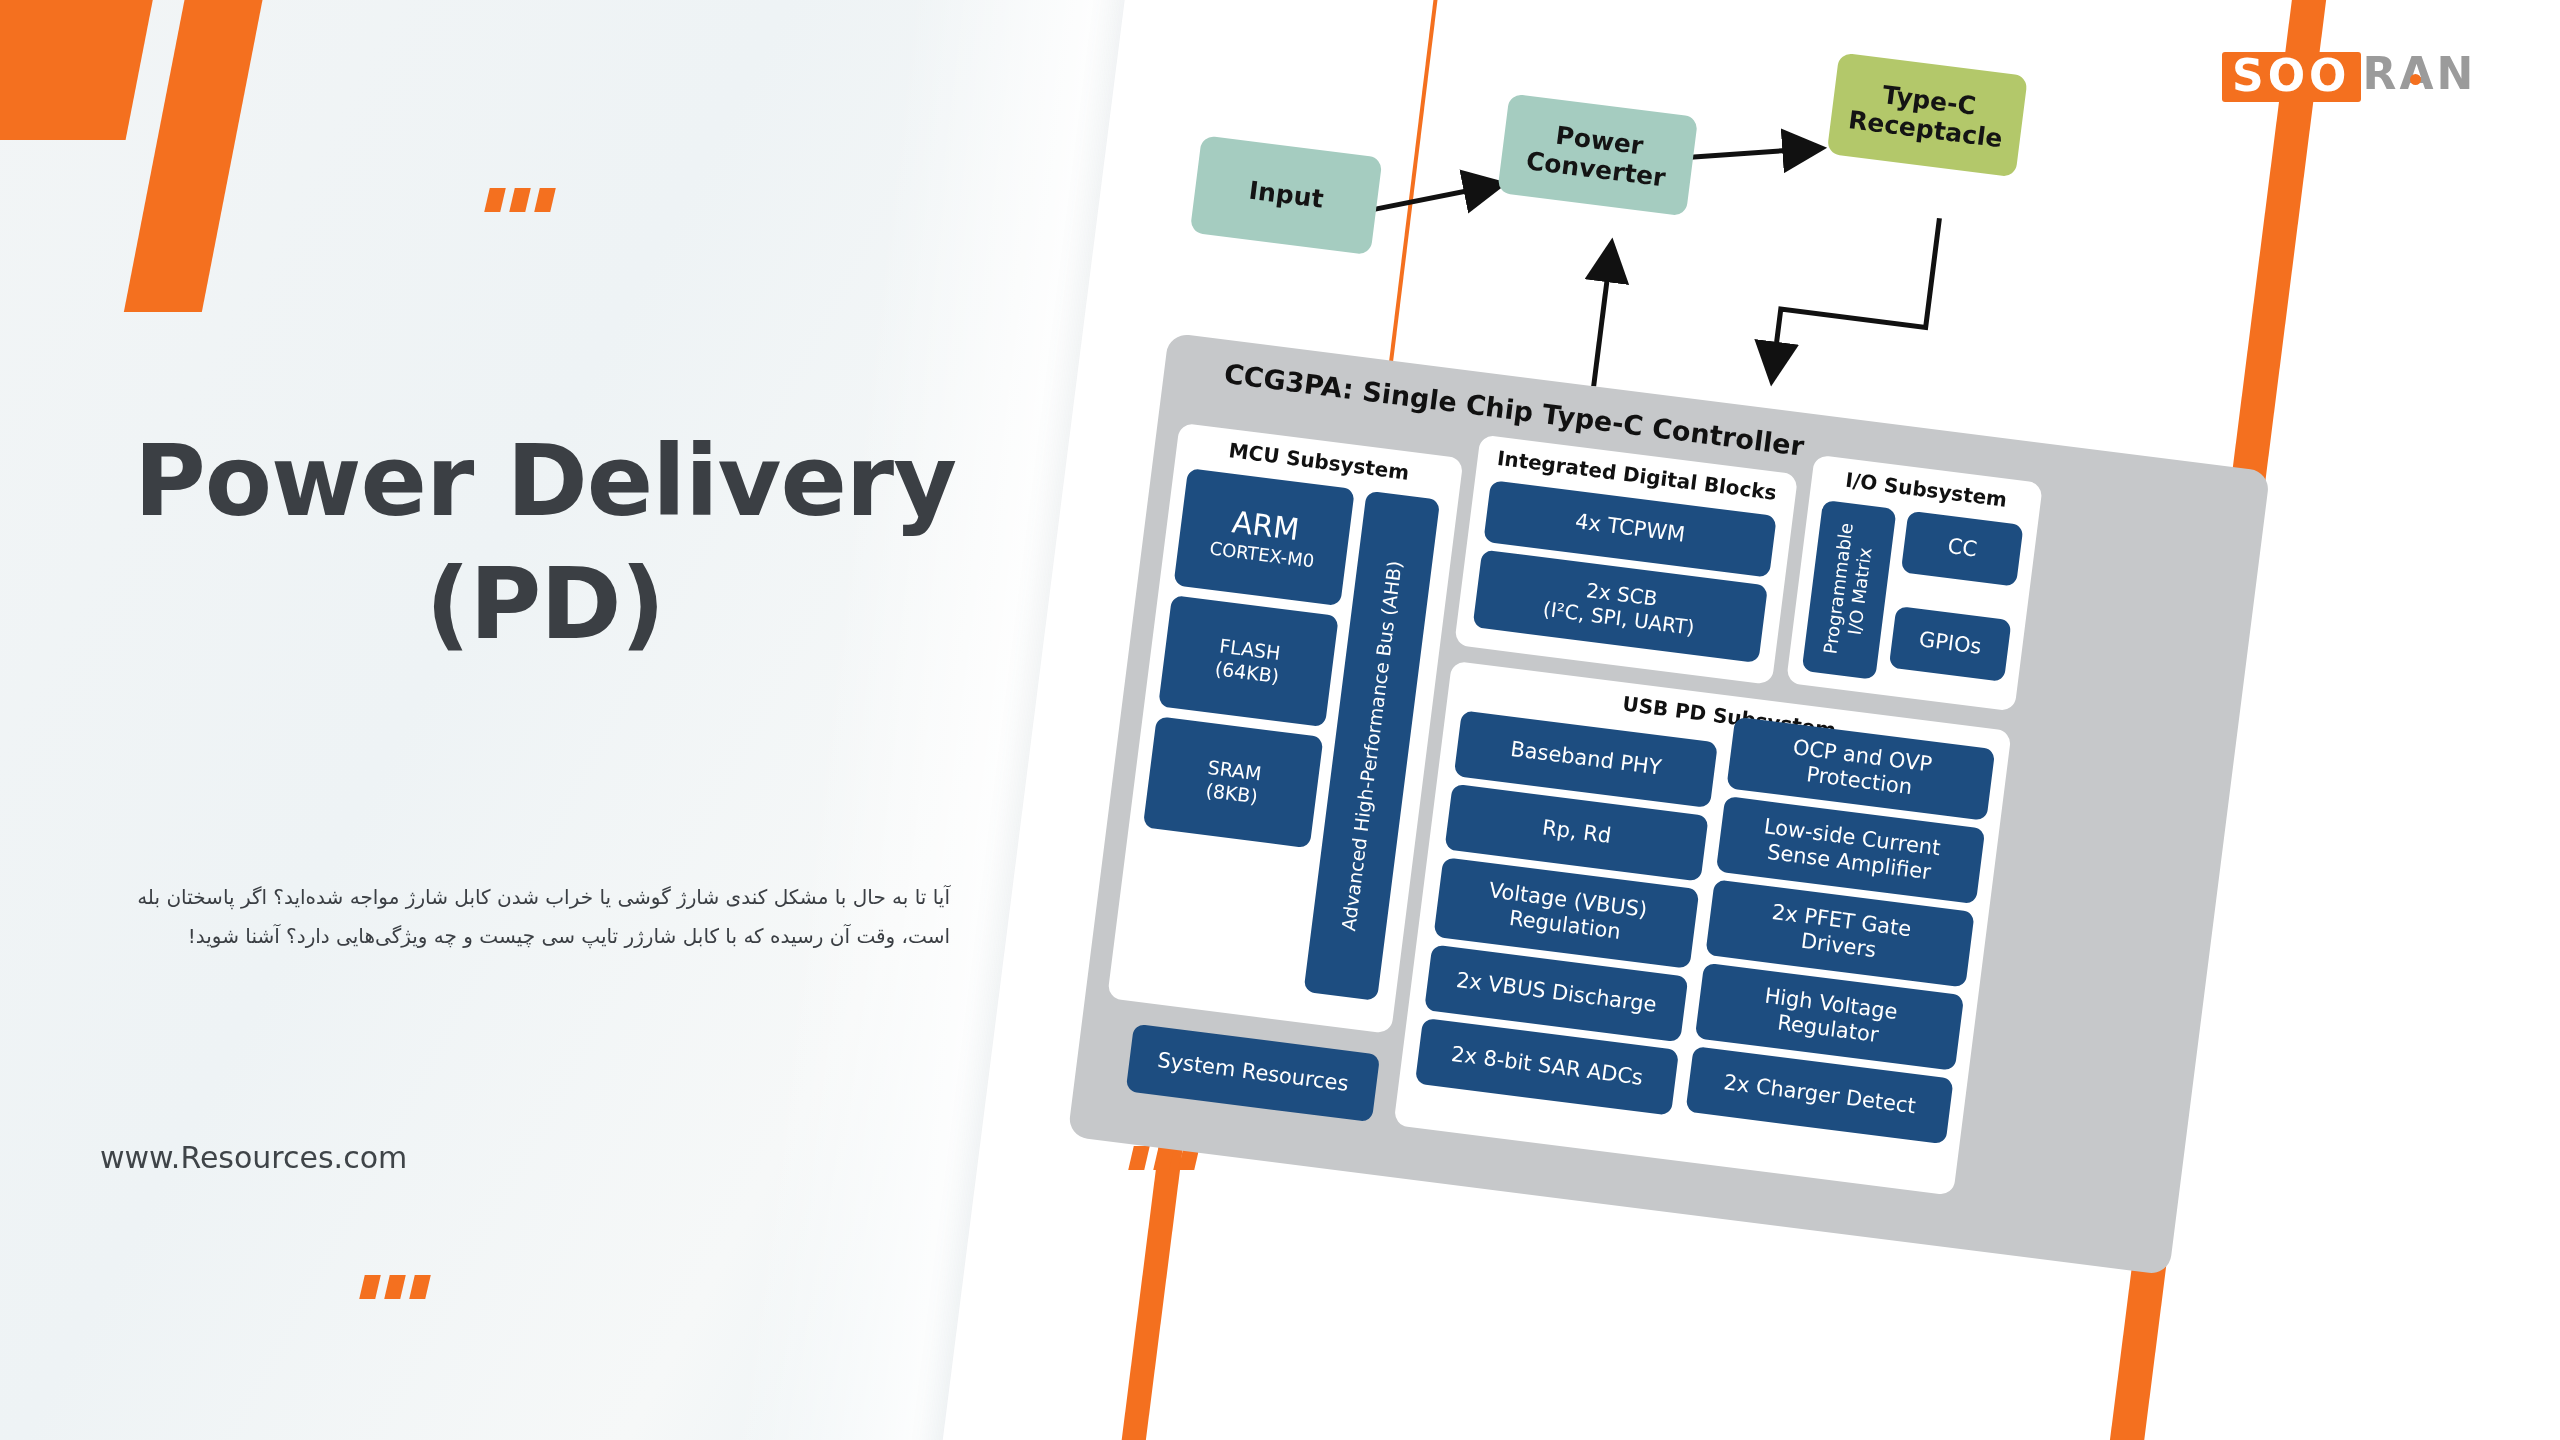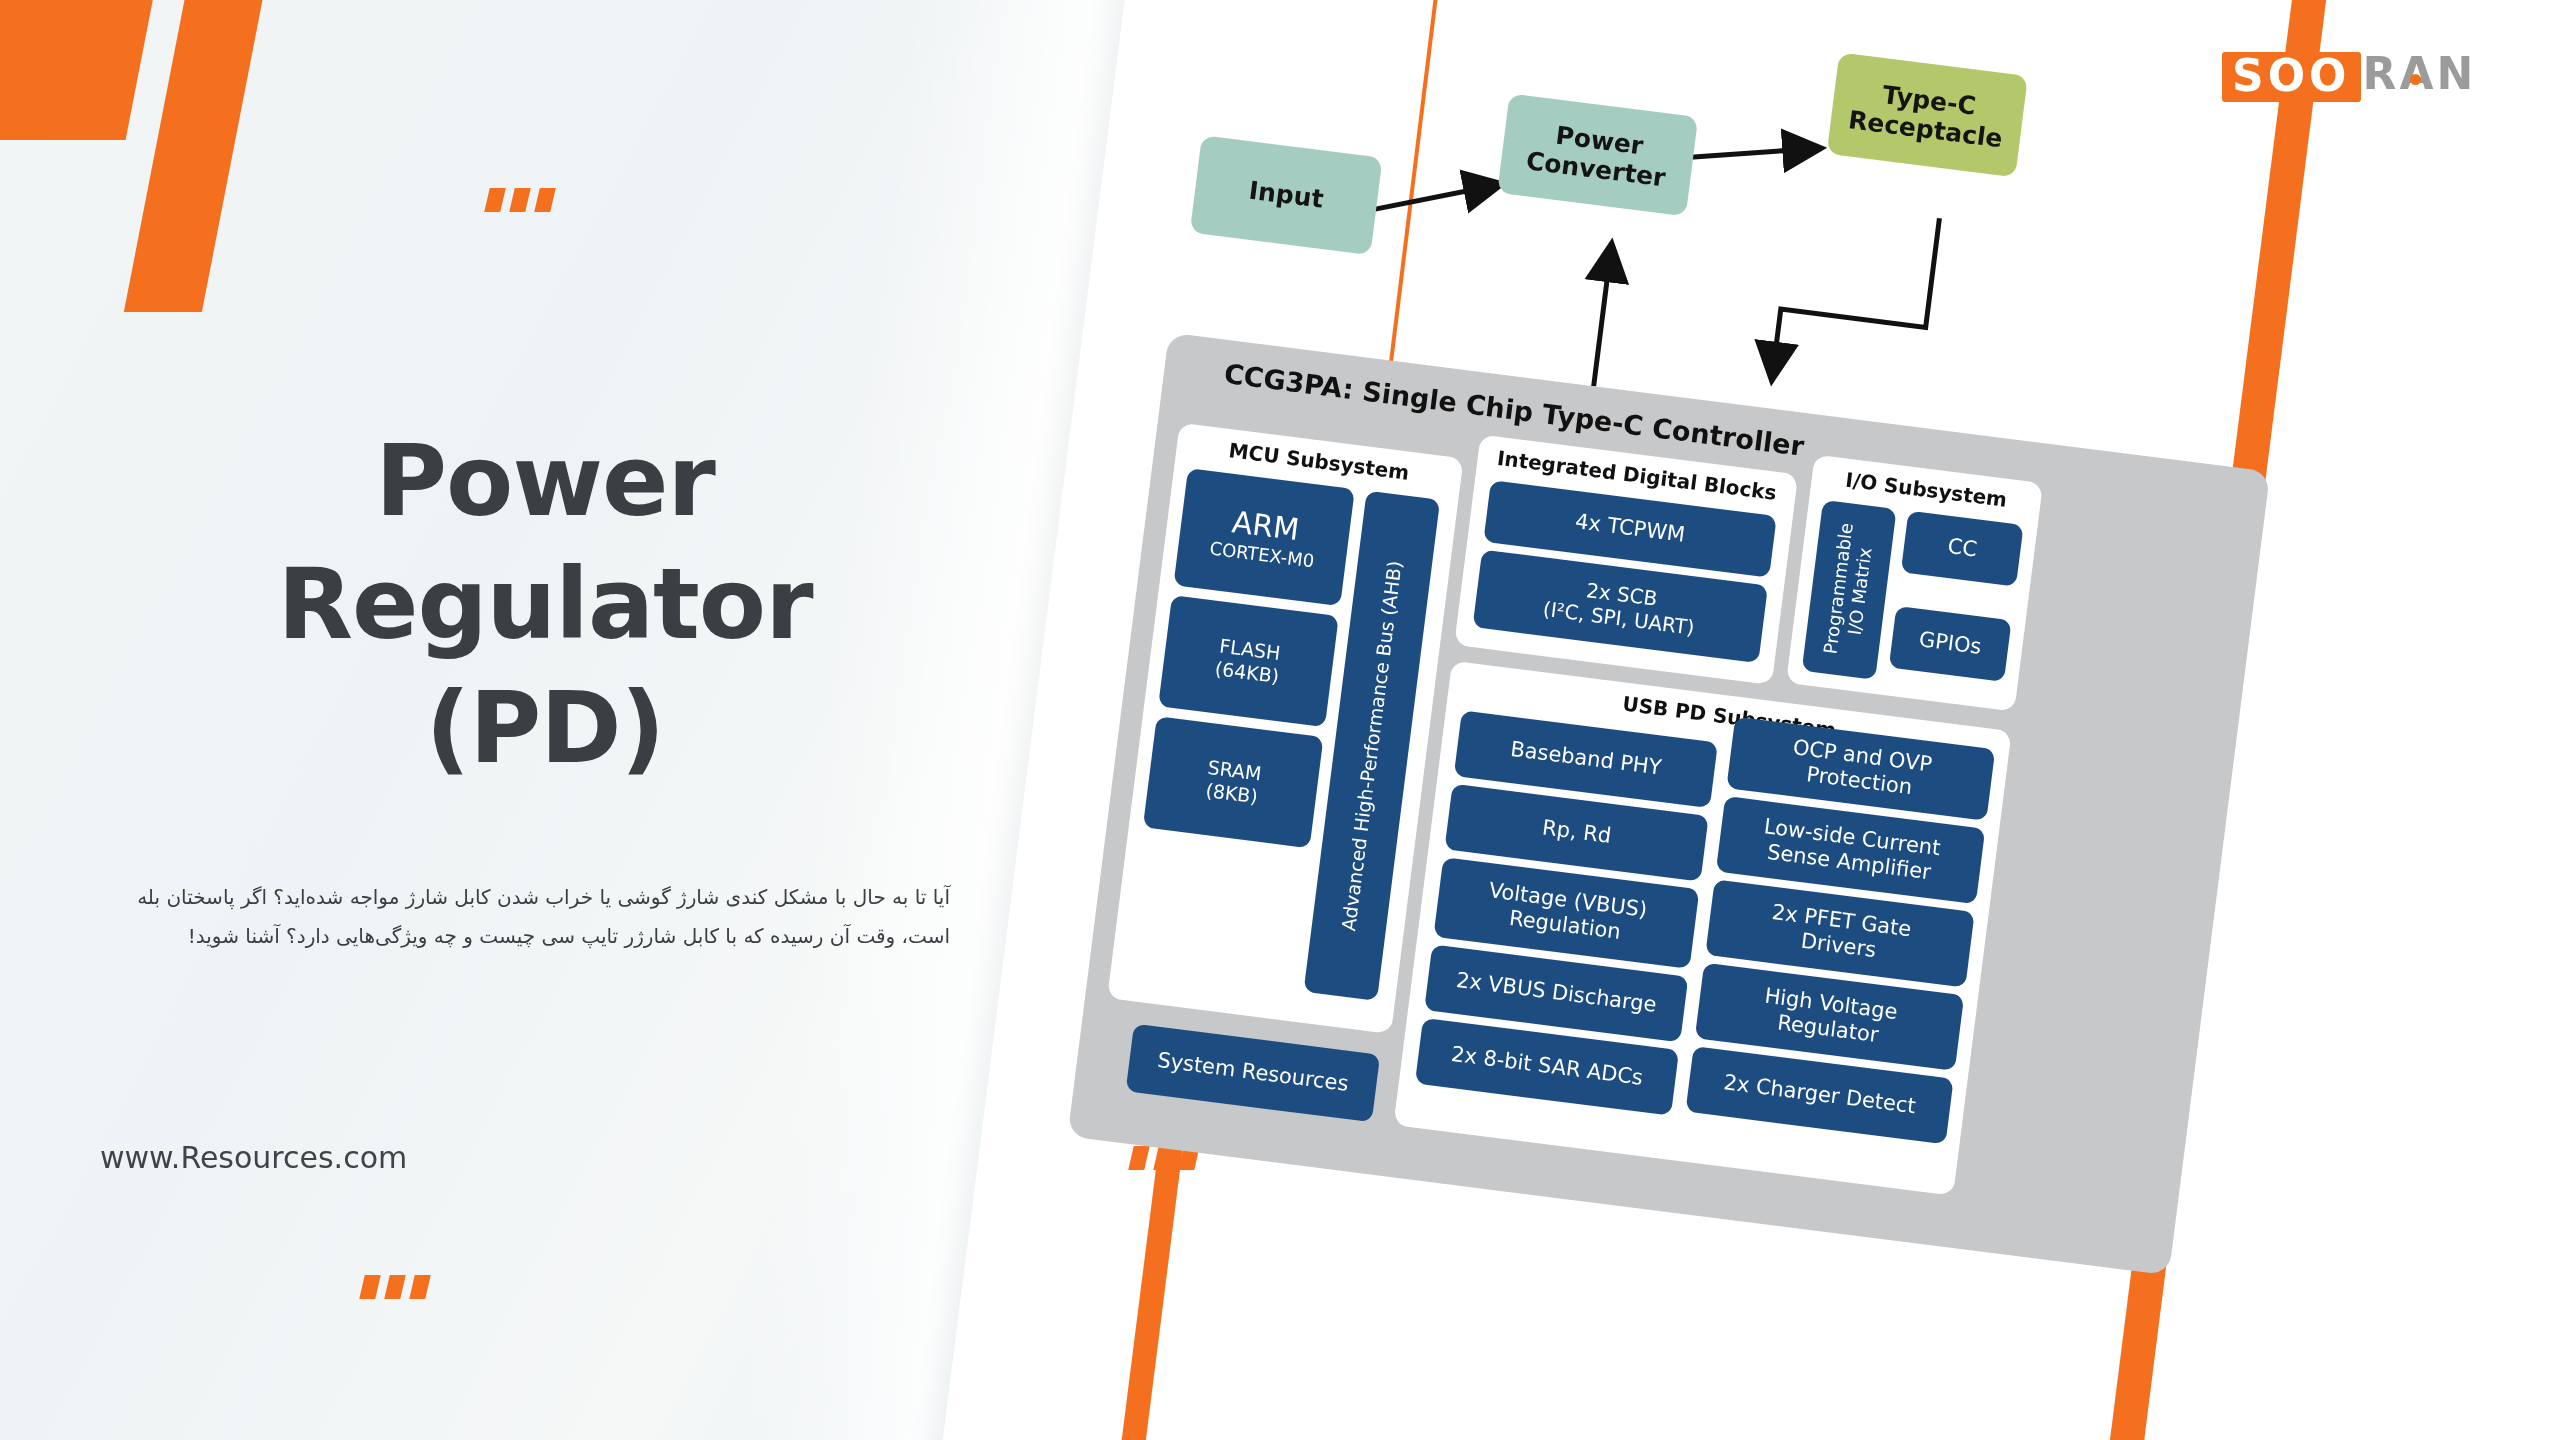--- a/index.html
+++ b/index.html
@@ -180,21 +180,21 @@
       <i></i>
       <i></i>
     </div>
 
   <div class="logo">
     <span class="soo">SOO</span>
     <span class="ran"><span>RAN</span><span class="dot"></span></span>
   </div>
 
   <div class="headline">
-    <span>Power Regulator</span>
+    <span>Power Delivery</span>
     <span class="l2">(PD)</span>
   </div>
 
   <div class="persian">آیا تا به حال با مشکل کندی شارژ گوشی یا خراب شدن کابل شارژ مواجه شده‌اید؟ اگر پاسختان بله است، وقت آن رسیده که با کابل شارژر تایپ سی چیست و چه ویژگی‌هایی دارد؟ آشنا شوید!</div>
 
   <div class="siteurl">www.Resources.com</div>
 
   <div class="diagram">
 
     <svg class="svg-arrows" viewBox="0 0 1420 1260">

